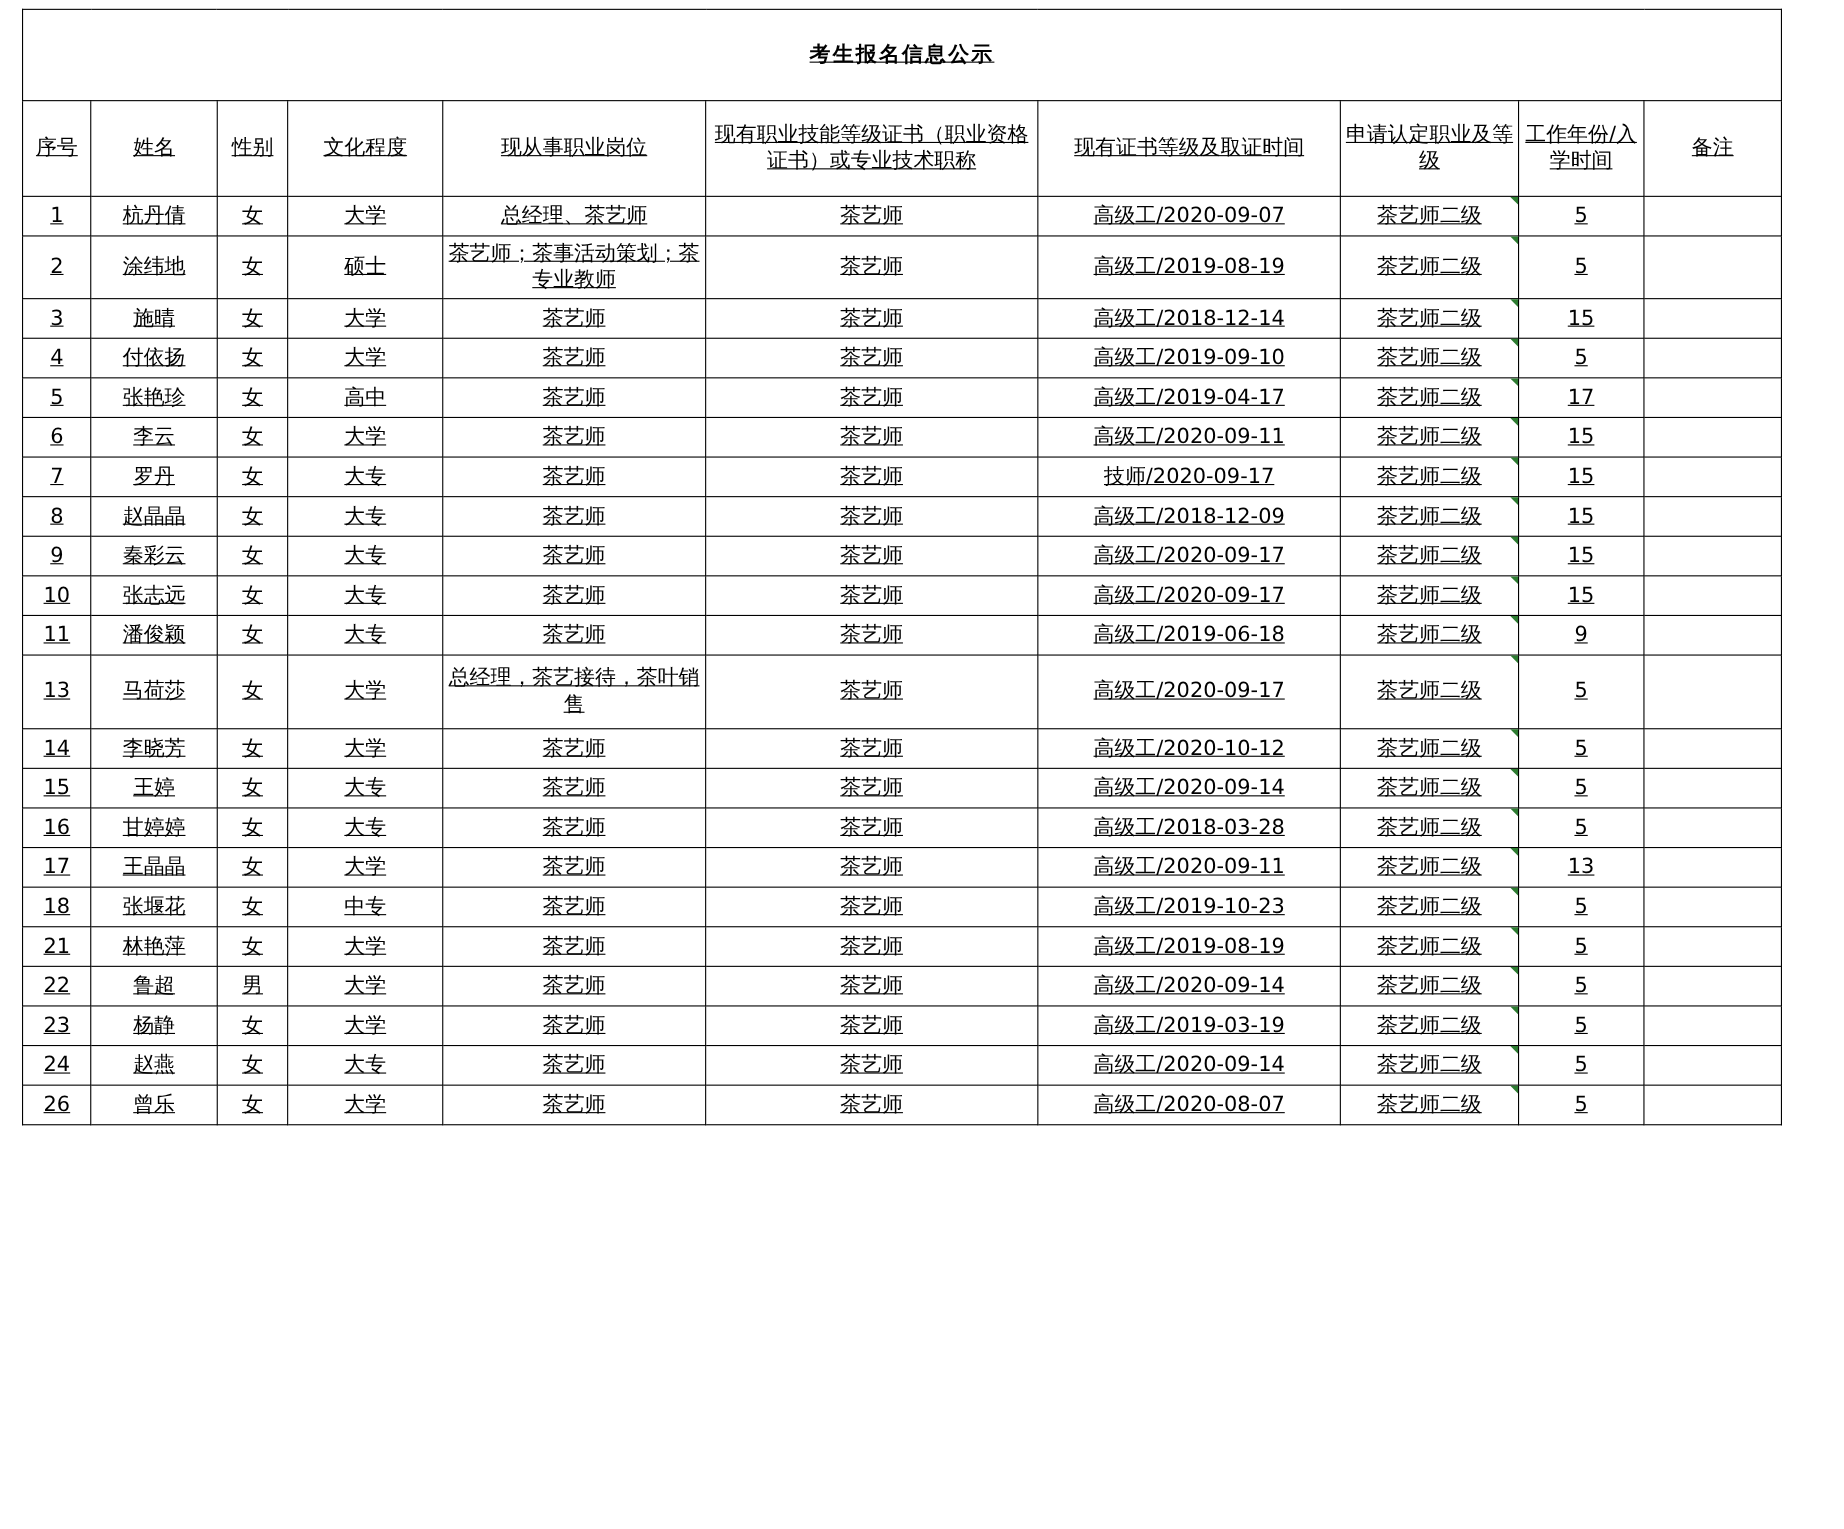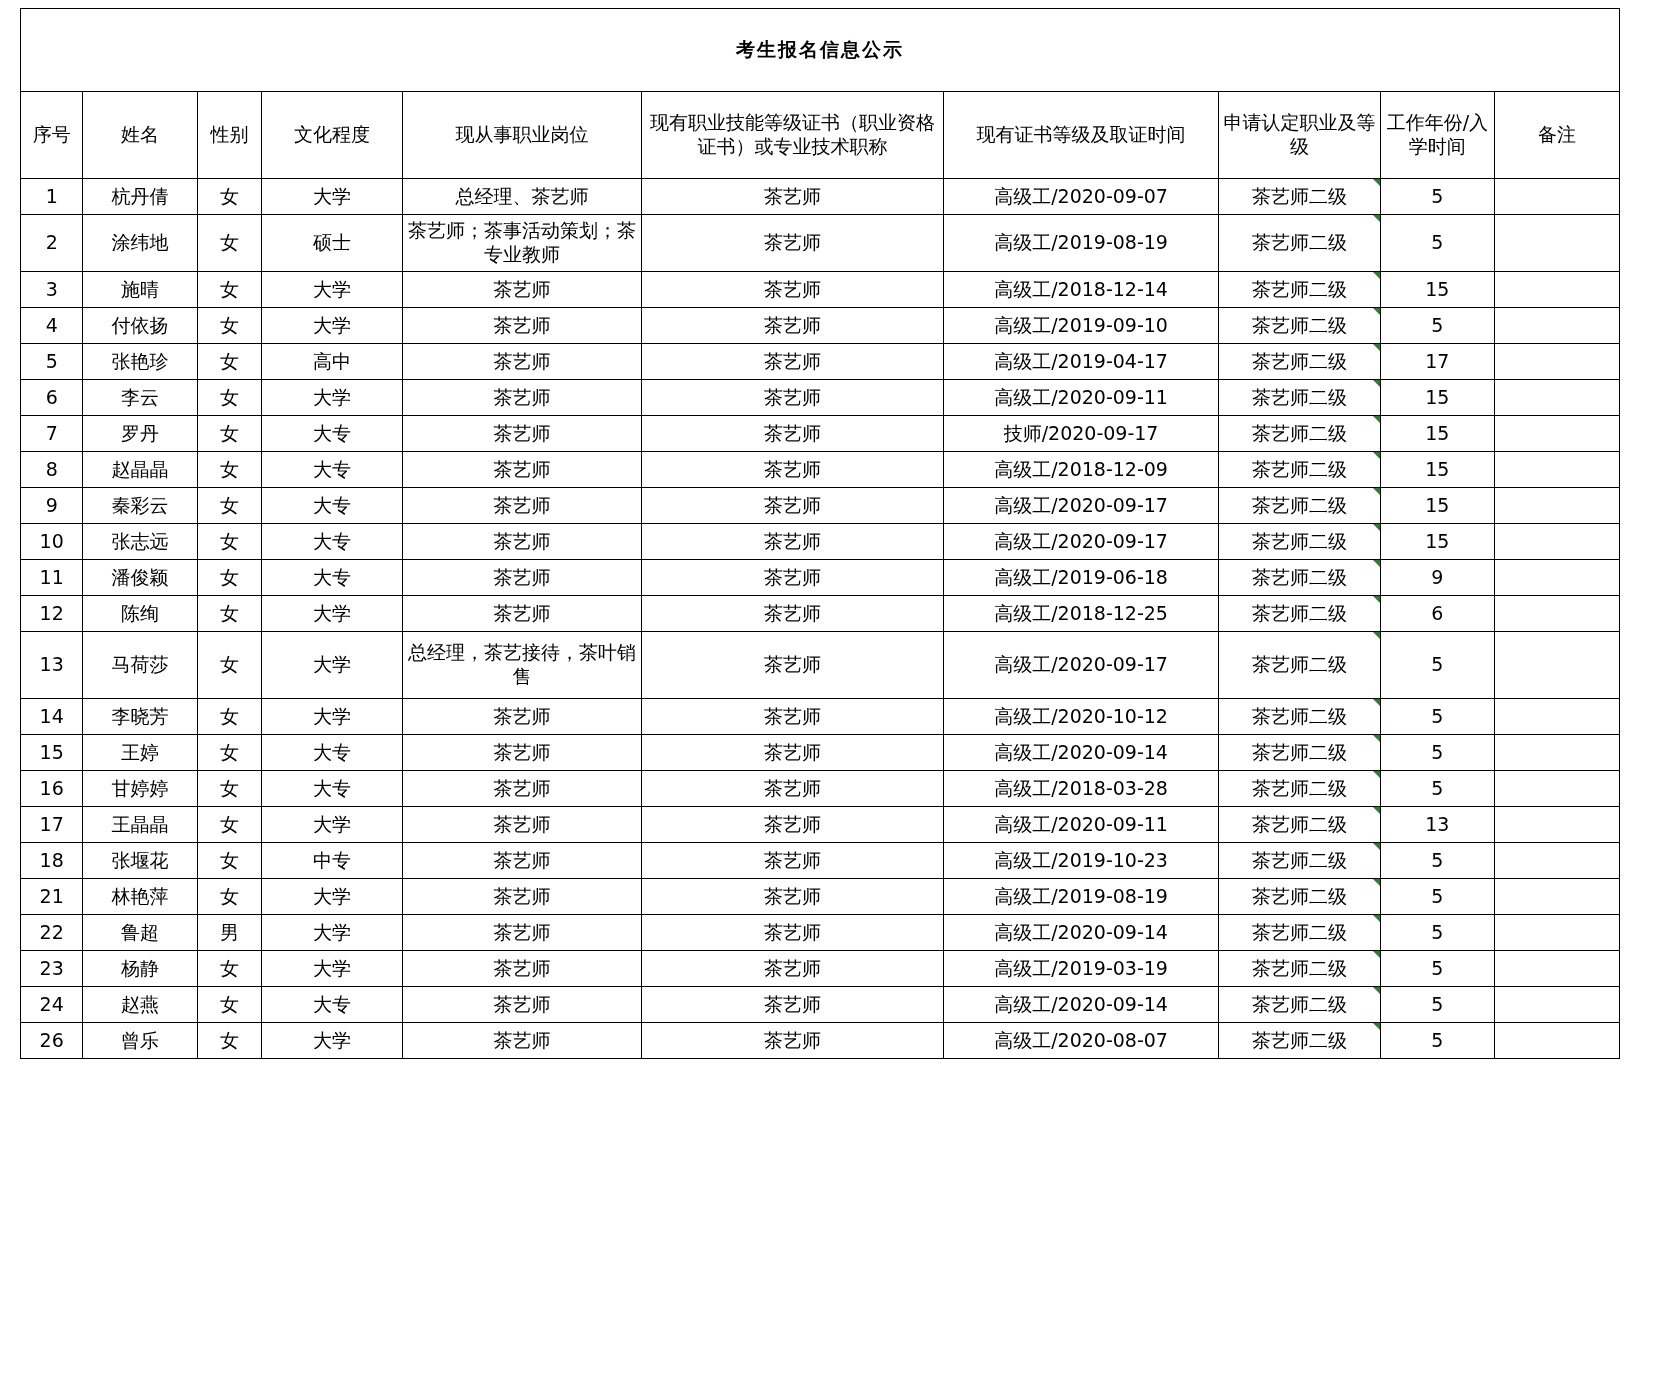--- a/index.html
+++ b/index.html
@@ -11,20 +11,21 @@
     font-family: "Liberation Sans", sans-serif;
     color: #000000;
   }
   .page {
     width: 1676px;
     height: 1390px;
     position: relative;
     box-sizing: border-box;
     padding: 8px 40px 0 20px;
     overflow: hidden;
+    text-decoration: underline;
   }
   table.sheet {
     border-collapse: collapse;
     table-layout: fixed;
     width: 1600px;
     margin: 0;
   }
   table.sheet td {
     border: 1px solid #000000;
     text-align: center;
@@ -250,32 +251,20 @@
         <td class="row-cell">女</td>
         <td class="row-cell">大专</td>
         <td class="row-cell">茶艺师</td>
         <td class="row-cell">茶艺师</td>
         <td class="row-cell nowrap">高级工/2019-06-18</td>
         <td class="row-cell marker">茶艺师二级</td>
         <td class="row-cell">9</td>
         <td class="row-cell"></td>
       </tr>
       <tr>
-        <td class="row-cell">12</td>
-        <td class="row-cell">陈绚</td>
-        <td class="row-cell">女</td>
-        <td class="row-cell">大学</td>
-        <td class="row-cell">茶艺师</td>
-        <td class="row-cell">茶艺师</td>
-        <td class="row-cell nowrap">高级工/2018-12-25</td>
-        <td class="row-cell marker">茶艺师二级</td>
-        <td class="row-cell">6</td>
-        <td class="row-cell"></td>
-      </tr>
-      <tr>
         <td class="row-xtall">13</td>
         <td class="row-xtall">马荷莎</td>
         <td class="row-xtall">女</td>
         <td class="row-xtall">大学</td>
         <td class="row-xtall">总经理，茶艺接待，茶叶销售</td>
         <td class="row-xtall">茶艺师</td>
         <td class="row-xtall nowrap">高级工/2020-09-17</td>
         <td class="row-xtall marker">茶艺师二级</td>
         <td class="row-xtall">5</td>
         <td class="row-xtall"></td>

